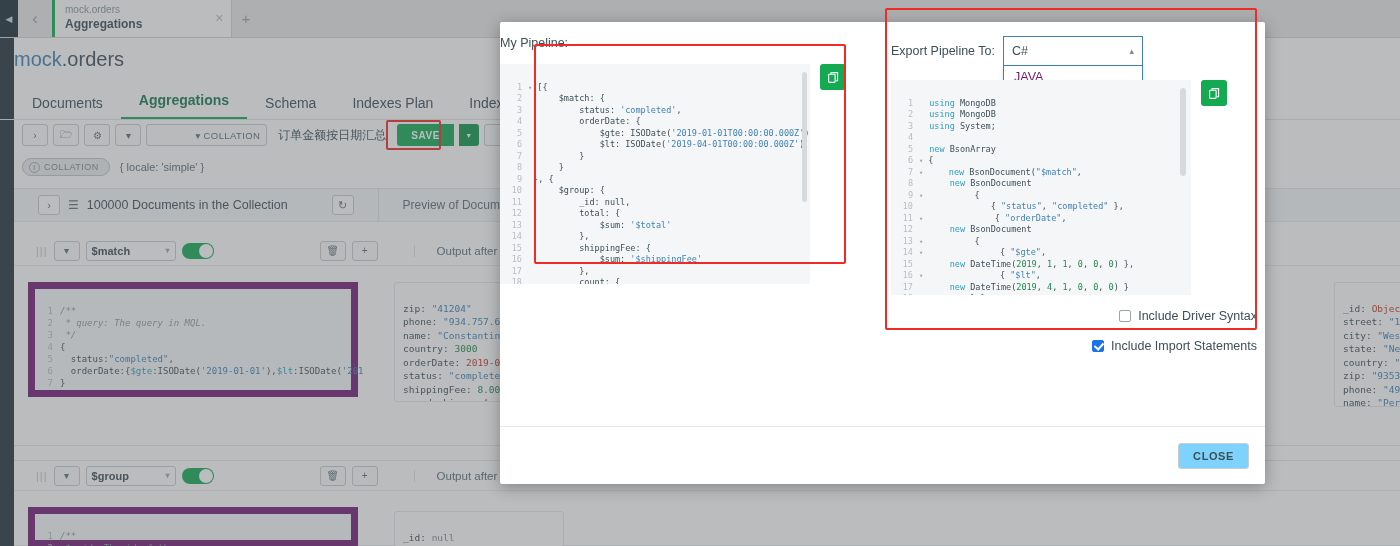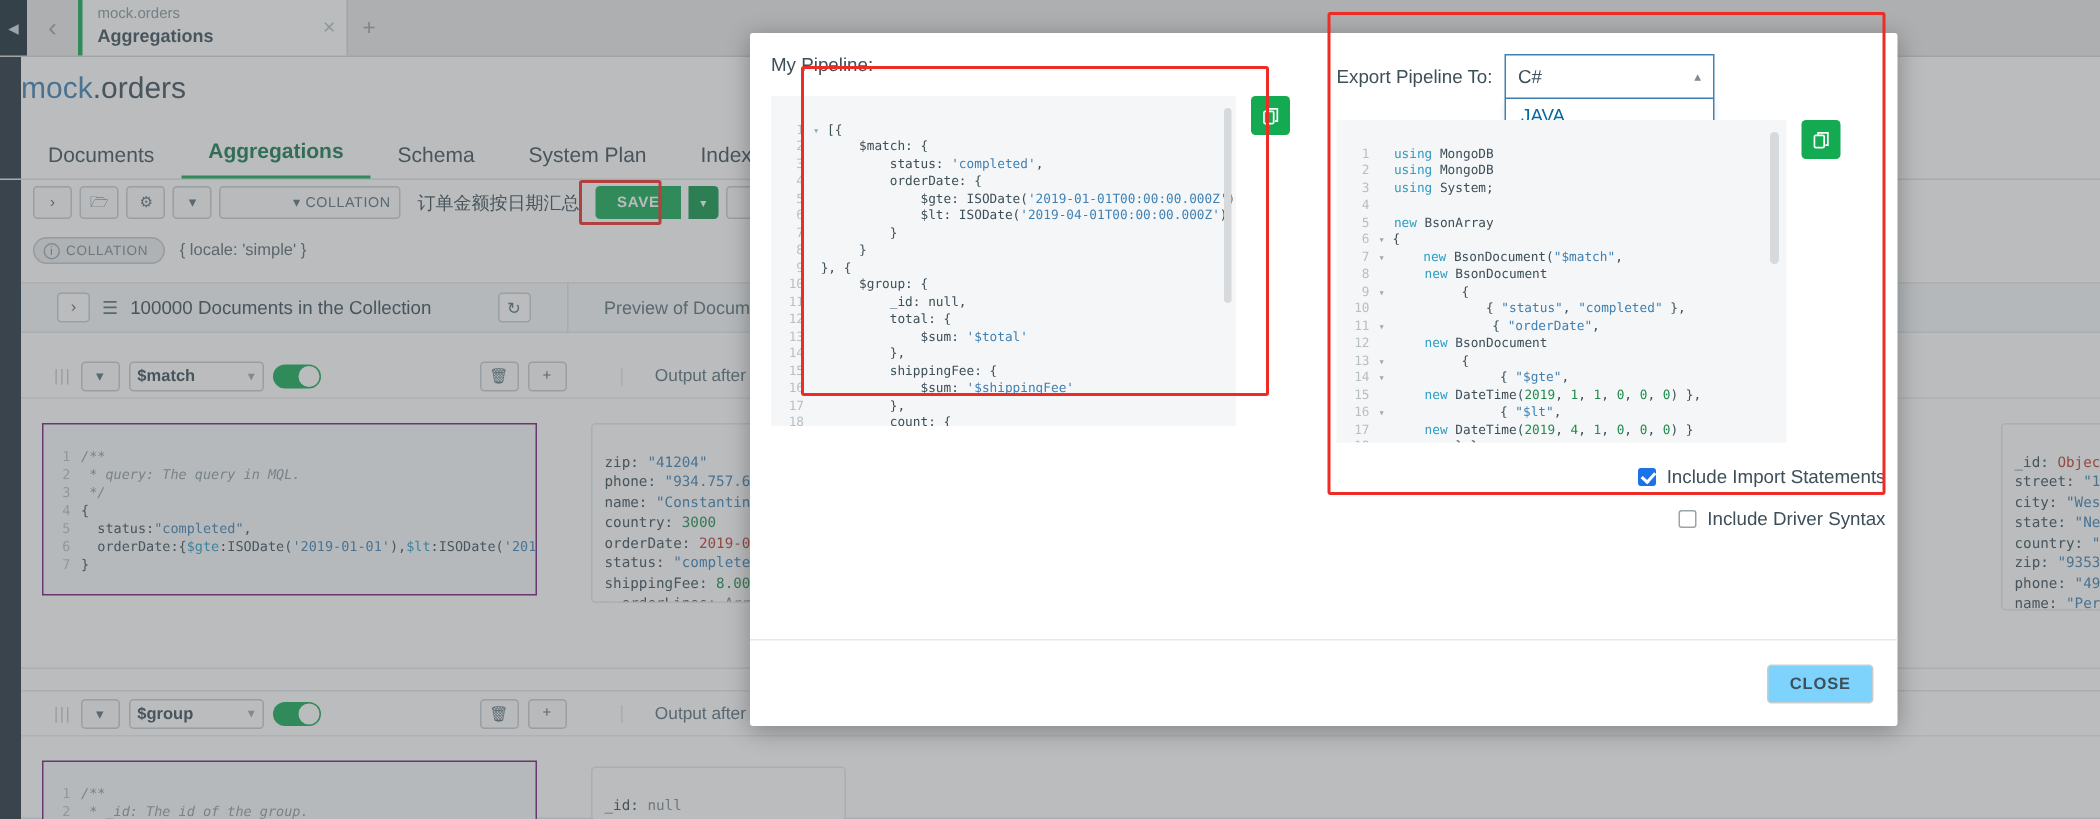--- a/index.html
+++ b/index.html
@@ -60,21 +60,21 @@
   .stagehead { height:30px; display:flex; align-items:center; gap:6px; padding-left:22px; border-bottom:1px solid #ecedee; }
   .grip { color:#c3c9cc; font-size:11px; letter-spacing:1px; }
   .sbtn { height:20px; min-width:26px; border:1px solid #c9cdd0; border-radius:3px; background:#fbfbfb; display:flex; align-items:center; justify-content:center; font-size:10px; color:#59707a; }
   .selstage { width:90px; height:20px; border:1px solid #c9cdd0; border-radius:3px; background:#fff; display:flex; align-items:center; justify-content:space-between; padding:0 5px; font-size:11px; font-weight:bold; color:#3d4f58; }
   .toggle { width:32px; height:16px; border-radius:8px; background:#13aa52; position:relative; }
   .toggle::after { content:""; position:absolute; right:1px; top:1px; width:14px; height:14px; border-radius:50%; background:#fff; }
   .stageout { font-size:11.5px; color:#59707a; margin-left:auto; }
   .stageout u { color:#3f81b4; }
 
   .code { font-family:"DejaVu Sans Mono", monospace; font-size:9px; line-height:12px; color:#3d4f58; white-space:pre; }
-  .editorbox { background:#f9fafa; border:1px solid #701a75; padding:4px 4px 4px 2px; }
+  .editorbox { background:#f9fafa; border:7px solid #701a75; padding:4px 4px 4px 2px; }
   .ln { color:#b6bfc4; display:inline-block; width:16px; text-align:right; margin-right:7px; }
   .kw { color:#2d9ec4; } .str { color:#3f81b4; } .com { color:#8d9ba2; font-style:italic; }
   .num { color:#1f8a4c; }
 
   .docpanel { border:1px solid #e6e8ea; border-radius:3px; background:#fff; padding:5px 8px; font-family:"DejaVu Sans Mono", monospace; font-size:9.5px; line-height:13.5px; color:#3d4f58; white-space:pre; overflow:hidden; }
   .docpanel .k { color:#3d4f58;text-align:right; } .docpanel .s { color:#3f81b4; } .docpanel .n { color:#1f8a4c; } .docpanel .d { color:#c0392b; } .docpanel .a { color:#7d8c94; }
 
   #dim { position:absolute; inset:0; background:rgba(90,96,99,0.42); }
 
   
@@ -91,21 +91,21 @@
 
   .codepane { background:#f5f6f7; position:relative; overflow:hidden; }
   .codepane .inner { padding:6px 0 0 0; }
   .cl { display:block; height:11.5px; }
   .cln { display:inline-block; width:22px; text-align:right; margin-right:6px; color:#b6bfc4; font-size:8.5px; }
   .cfold { color:#9fa9ae; font-size:7px; }
   .copybtn { width:26px; height:26px; background:#13aa52; border-radius:3px; display:flex; align-items:center; justify-content:center; }
 
   .selbox { width:140px; height:30px; border:1px solid #3f81b4; background:#fff; display:flex; align-items:center; justify-content:space-between; padding:0 8px; font-size:12.5px; color:#3d4f58; }
   .dropdown { position:absolute; width:140px; background:#fff; border:1px solid #3f81b4; border-top:none; box-shadow:0 2px 5px rgba(0,0,0,.12); }
-  .dd-item { height:21px; display:flex; align-items:center; padding:0 10px; font-size:12.5px; color:#0369a1; }
+  .dd-item { height:21px; display:flex; align-items:center; padding:0 10px; font-size:12.5px; color:#701a75; }
   .dd-item.sel { background:#e9eced; }
 
   .cbrow { display:flex; align-items:center; gap:7px; justify-content:flex-end; }
   .cb { width:12px; height:12px; border:1px solid #9aa4a9; border-radius:2px; background:#fff; }
   .cb.on { background:#1a73e8; border-color:#1a73e8; position:relative; }
   .cb.on::after { content:""; position:absolute; left:3px; top:0px; width:4px; height:7px; border:solid #fff; border-width:0 2px 2px 0; transform:rotate(42deg); }
   .cblabel { font-size:12.5px; color:#3d4f58; }
 
   .m-foot { height:58px; border-top:1px solid #e6e8ea; display:flex; align-items:center; justify-content:flex-end; padding-right:16px; }
   .closebtn { height:26px; border:1px solid #c9cdd0; border-radius:3px; background:#7dd3fc; color:#3d4f58; font-size:11px; font-weight:bold; letter-spacing:.6px; display:flex; align-items:center; padding:0 14px; }
@@ -127,21 +127,21 @@
   </div>
 
   <div class="leftrail"></div>
 
   <div class="ns-title"><span class="db">mock</span><span>.</span><span>orders</span></div>
 
   <div class="navtabs">
     <div class="navtab">Documents</div>
     <div class="navtab active">Aggregations</div>
     <div class="navtab">Schema</div>
-    <div class="navtab">System Plan</div>
+    <div class="navtab">Indexes Plan</div>
     <div class="navtab">Indexes</div>
     <div class="navtab">V</div>
   </div>
   <div class="navline"></div>
 
   <div class="toolbar">
     <div class="tbtn">›</div>
     <div class="tbtn">🗁</div>
     <div class="tbtn">⚙</div>
     <div class="tbtn">▾</div>
@@ -250,21 +250,21 @@
 
 </div>
 
 <div id="dim"></div>
 
 <div id="modal">
 
 
   <div class="m-body">
 
-    <div class="m-col" style="width:385px; padding-left:14px;">
+    <div class="m-col" style="width:385px; ">
       <div class="m-label" style="margin-bottom:14px;">My Pipeline:</div>
       <div style="display:flex; align-items:flex-start;">
         <div class="codepane" style="width:310px; height:220px;">
           <div class="inner code" style="font-size:8.5px; line-height:11.5px;">
 <span class="cl"><span class="cln">1</span><span class="cfold">▾</span> [{</span><span class="cl"><span class="cln">2</span>      $match: {</span><span class="cl"><span class="cln">3</span>          status: <span class="str">'completed'</span>,</span><span class="cl"><span class="cln">4</span>          orderDate: {</span><span class="cl"><span class="cln">5</span>              $gte: ISODate(<span class="str">'2019-01-01T00:00:00.000Z'</span>)</span><span class="cl"><span class="cln">6</span>              $lt: ISODate(<span class="str">'2019-04-01T00:00:00.000Z'</span>)</span><span class="cl"><span class="cln">7</span>          }</span><span class="cl"><span class="cln">8</span>      }</span><span class="cl"><span class="cln">9</span> }, {</span><span class="cl"><span class="cln">10</span>      $group: {</span><span class="cl"><span class="cln">11</span>          _id: null,</span><span class="cl"><span class="cln">12</span>          total: {</span><span class="cl"><span class="cln">13</span>              $sum: <span class="str">'$total'</span></span><span class="cl"><span class="cln">14</span>          },</span><span class="cl"><span class="cln">15</span>          shippingFee: {</span><span class="cl"><span class="cln">16</span>              $sum: <span class="str">'$shippingFee'</span></span><span class="cl"><span class="cln">17</span>          },</span><span class="cl"><span class="cln">18</span>          count: {</span>
           </div>
           <div style="position:absolute;right:3px;top:8px;width:5px;height:130px;border-radius:3px;background:#d7dadc;"></div>
         </div>
         <div class="copybtn" style="margin-left:10px;">
           <svg width="13" height="13" viewBox="0 0 16 16" fill="none" stroke="#fff" stroke-width="1.4">
@@ -300,28 +300,28 @@
           <div style="position:absolute;right:5px;top:8px;width:6px;height:88px;border-radius:3px;background:#d7dadc;"></div>
         </div>
         <div class="copybtn" style="margin-left:10px;">
           <svg width="13" height="13" viewBox="0 0 16 16" fill="none" stroke="#fff" stroke-width="1.4">
             <rect x="2" y="4" width="8" height="10" rx="1"></rect>
               <path d="M5 4V2h8v10h-2"></path>
           </svg>
         </div>
       </div>
 
+      <div class="cbrow" style="margin-top:14px; padding-right:8px;">
+        <div class="cb"></div>
+        <div class="cblabel">Include Driver Syntax</div>
+      </div>
       <div class="cbrow" style="margin-top:16px; padding-right:8px;">
         <div class="cb on"></div>
         <div class="cblabel">Include Import Statements</div>
       </div>
-      <div class="cbrow" style="margin-top:14px; padding-right:8px;">
-        <div class="cb"></div>
-        <div class="cblabel">Include Driver Syntax</div>
-      </div>
     </div>
 
     <div class="redbox" style="left:34px; top:22px; width:312px; height:220px;"></div>
     <div class="redbox" style="left:385px; top:-14px; width:372px; height:322px;"></div>
   </div>
 
   <div class="m-foot">
     <div class="closebtn">CLOSE</div>
   </div>
 </div>

